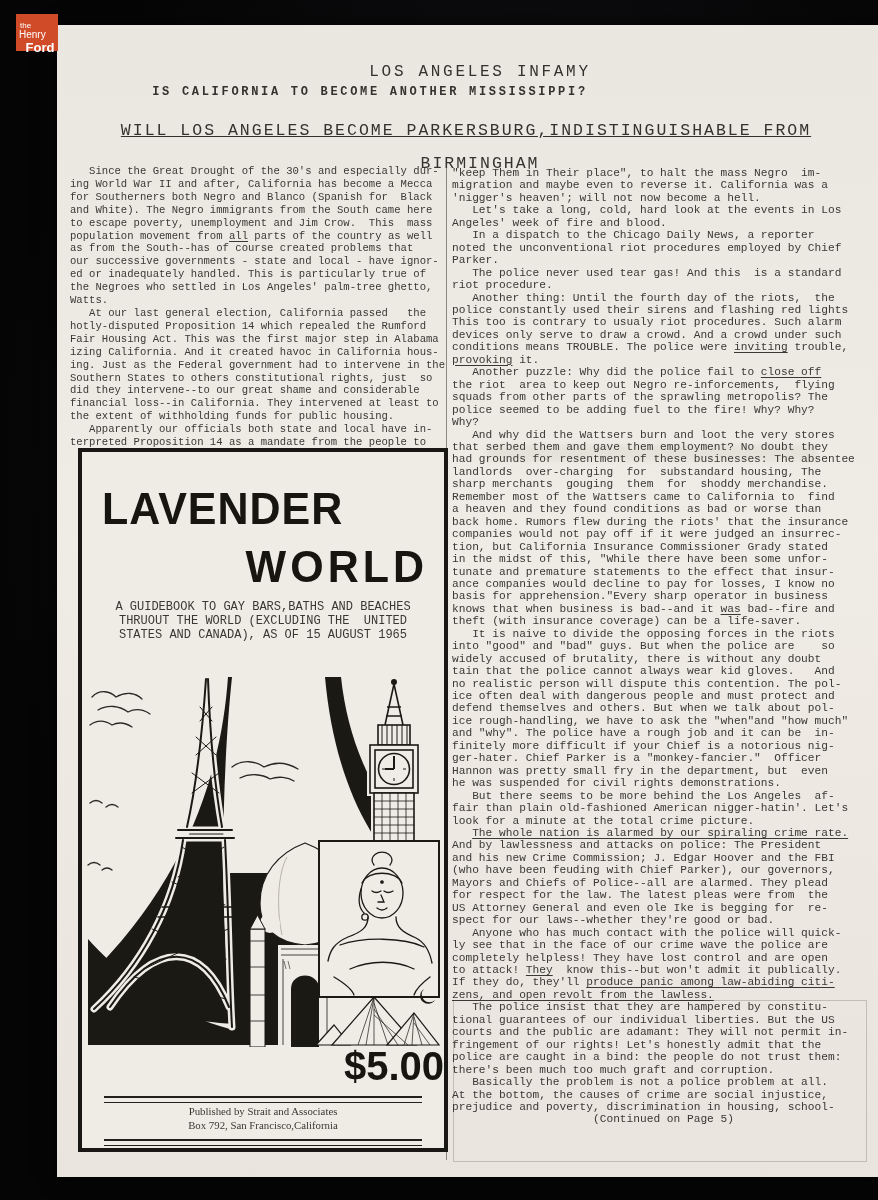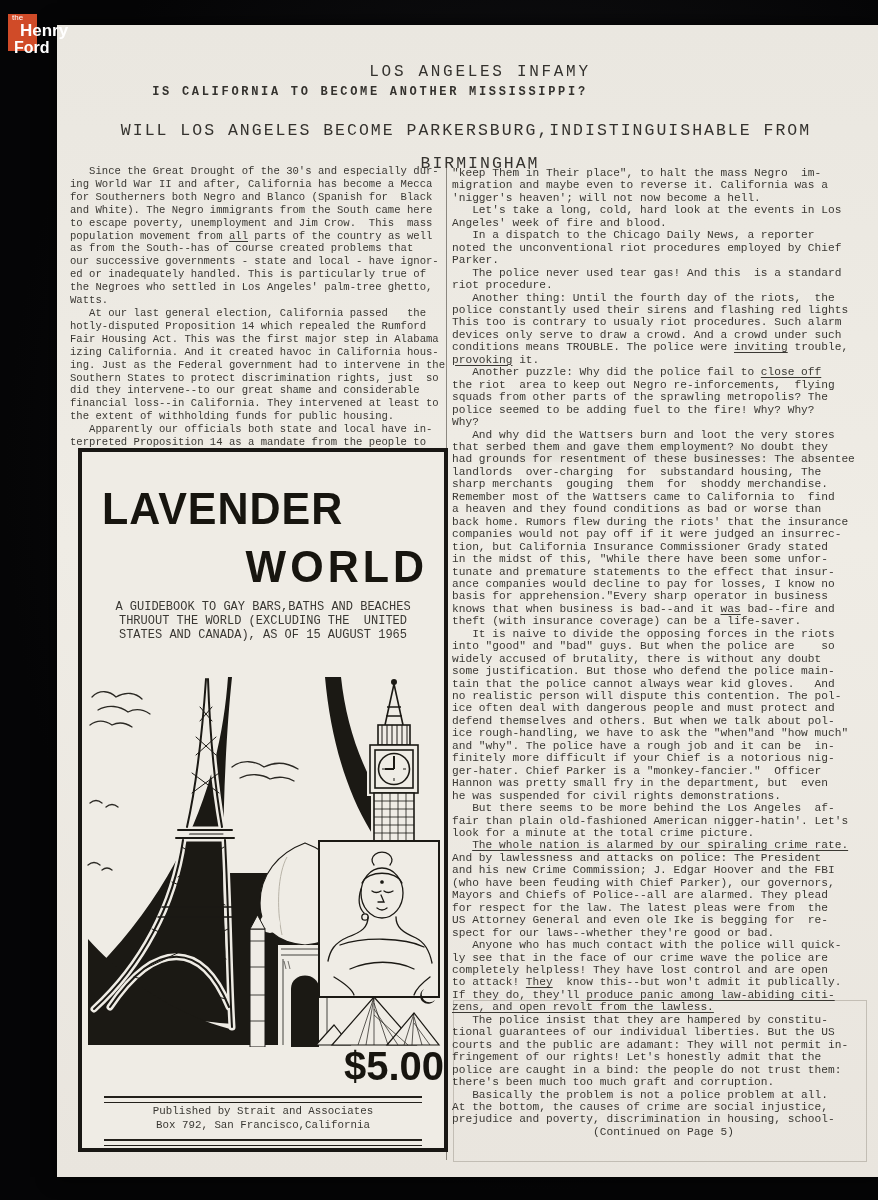--- a/index.html
+++ b/index.html
@@ -8,36 +8,36 @@
     background:radial-gradient(ellipse at 60% 40%, #17171a 0%, #050506 70%);
     font-family:"Liberation Mono", monospace;
   }
   .page{
     position:absolute;left:57px;top:25px;width:821px;height:1152px;
     background:linear-gradient(180deg,#eae7e0 0%, #efece5 45%, #e9e5de 100%);
     box-shadow:0 0 18px rgba(0,0,0,.8);
   }
   
   .hf-logo{
-    position:absolute;left:8px;top:14px;width:29px;height:37px;
-    z-index:5;padding:0 0 0 3px;box-sizing:border-box;
+    position:absolute;left:16px;top:14px;width:42px;height:37px;
+    z-index:5;padding:8px 0 0 3px;box-sizing:border-box;
     font-family:"Liberation Sans", sans-serif;color:#fff;line-height:1;
   }
   .hf-the{font-size:8px;display:block;margin-left:1px;}
-  .hf-henry{font-size:17px;font-weight:700;display:block;margin-left:9px;margin-top:0px;}
-  .hf-ford{font-size:16px;font-weight:700;display:block;margin-left:3px;margin-top:1px;}
+  .hf-henry{font-size:10px;font-weight:400;display:block;margin-top:0px;}
+  .hf-ford{font-size:13px;font-weight:700;display:block;margin-left:3px;margin-top:1px;text-align:center;}
   
   .hl{
     position:absolute;white-space:pre;color:#34322e;
     font-family:"Liberation Mono", monospace;
     transform:translateX(-50%);
   }
   .hl1{top:38px;left:423px;font-size:16px;letter-spacing:2.7px;}
   .hl2{top:60px;left:313px;font-size:12px;letter-spacing:2.7px;font-weight:bold;}
-  .hl3{top:96px;left:409px;font-size:16.5px;letter-spacing:2.0px;}
+  .hl3{top:96px;left:409px;font-size:16.5px;letter-spacing:2.0px;text-decoration:underline;}
   .hl4{top:129px;left:423px;font-size:16.5px;letter-spacing:2.0px;}
   
   .col{position:absolute;color:#3a3833;}
   .tline{white-space:pre;}
   .tline u{text-underline-offset:2px;text-decoration-thickness:1px;}
   .col-left{left:13px;top:140px;width:390px;font-size:10.6px;line-height:12.9px;}
   .col-right{left:395px;top:142px;width:420px;font-size:11.2px;line-height:12.45px;}
   .divider{position:absolute;left:389px;top:138px;width:1px;height:997px;background:rgba(60,55,48,.55);}
   .bleed-box{position:absolute;left:396px;top:975px;width:412px;height:160px;border:1px solid rgba(95,85,72,.28);}
   .bleed-smudge{position:absolute;left:430px;top:420px;width:330px;height:16px;background:rgba(120,110,95,.07);filter:blur(2px);}
@@ -51,21 +51,21 @@
   .ad-title2{position:absolute;right:16px;top:90px;font-family:"Liberation Sans",sans-serif;
     font-weight:700;font-size:43px;letter-spacing:4px;color:#17150f;transform:scaleY(1.04);}
   .ad-caption{position:absolute;left:0;top:148px;width:100%;font-size:12px;line-height:14px;color:#3a3833;}
   .ad-caption .tline{text-align:center;}
   .ad-illus{position:absolute;left:0px;top:225px;width:362px;height:370px;}
   .ad-price{position:absolute;left:0;top:592px;width:100%;text-align:right;
     font-family:"Liberation Sans",sans-serif;font-weight:700;font-size:40px;color:#17150f;}
   .rule{position:absolute;left:22px;width:318px;height:4px;border-top:2.5px solid #23201b;border-bottom:1.5px solid #23201b;}
   .rule-top{top:644px;}
   .rule-bottom{top:687px;}
-  .ad-pub{position:absolute;left:0;top:652px;width:100%;text-align:center;font-size:10.8px;line-height:14px;color:#3a3833;}
+  .ad-pub{position:absolute;left:0;top:652px;width:100%;text-align:center;font-size:10.8px;line-height:14px;color:#3a3833;font-family:Liberation Serif, serif;}
 </style>
 </head>
 <body>
 
 <div class="hf-logo" id="hf-logo" style="background: rgb(208, 75, 40);">
   <span class="hf-the">the</span>
   <span class="hf-henry">Henry</span>
   <span class="hf-ford">Ford</span>
 </div>
 
@@ -90,21 +90,21 @@
       <div class="tline"><span>as from the South--has of course created problems that</span></div>
       <div class="tline"><span>our successive governments - state and local - have ignor-</span></div>
       <div class="tline"><span>ed or inadequately handled. This is particularly true of</span></div>
       <div class="tline"><span>the Negroes who settled in Los Angeles' palm-tree ghetto,</span></div>
       <div class="tline"><span>Watts.</span></div>
       <div class="tline"><span>   At our last general election, California passed   the</span></div>
       <div class="tline"><span>hotly-disputed Proposition 14 which repealed the Rumford</span></div>
       <div class="tline"><span>Fair Housing Act. This was the first major step in Alabama</span></div>
       <div class="tline"><span>izing California. And it created havoc in California hous-</span></div>
       <div class="tline"><span>ing. Just as the Federal government had to intervene in the</span></div>
-      <div class="tline"><span>Southern States to protect discrimination rights, just  so</span></div>
+      <div class="tline"><span>Southern States to others constitutional rights, just  so</span></div>
       <div class="tline"><span>did they intervene--to our great shame and considerable</span></div>
       <div class="tline"><span>financial loss--in California. They intervened at least to</span></div>
       <div class="tline"><span>the extent of withholding funds for public housing.</span></div>
       <div class="tline"><span>   Apparently our officials both state and local have in-</span></div>
       <div class="tline"><span>terpreted Proposition 14 as a mandate from the people to</span></div>
     </div>
   <div class="col col-right">
       <div class="tline"><span>"keep Them in Their place", to halt the mass Negro  im-</span></div>
       <div class="tline"><span>migration and maybe even to reverse it. California was a</span></div>
       <div class="tline"><span>'nigger's heaven'; will not now become a hell.</span></div>
@@ -138,21 +138,20 @@
       <div class="tline"><span>tion, but California Insurance Commissioner Grady stated</span></div>
       <div class="tline"><span>in the midst of this, "While there have been some unfor-</span></div>
       <div class="tline"><span>tunate and premature statements to the effect that insur-</span></div>
       <div class="tline"><span>ance companies would decline to pay for losses, I know no</span></div>
       <div class="tline"><span>basis for apprehension."Every sharp operator in business</span></div>
       <div class="tline"><span>knows that when business is bad--and it </span><u>was</u><span> bad--fire and</span></div>
       <div class="tline"><span>theft (with insurance coverage) can be a life-saver.</span></div>
       <div class="tline"><span>   It is naive to divide the opposing forces in the riots</span></div>
       <div class="tline"><span>into "good" and "bad" guys. But when the police are    so</span></div>
       <div class="tline"><span>widely accused of brutality, there is without any doubt</span></div>
-      <div class="tline"><span>some justification. But those who defend the police main-</span></div>
       <div class="tline"><span>tain that the police cannot always wear kid gloves.   And</span></div>
       <div class="tline"><span>no realistic person will dispute this contention. The pol-</span></div>
       <div class="tline"><span>ice often deal with dangerous people and must protect and</span></div>
       <div class="tline"><span>defend themselves and others. But when we talk about pol-</span></div>
       <div class="tline"><span>ice rough-handling, we have to ask the "when"and "how much"</span></div>
       <div class="tline"><span>and "why". The police have a rough job and it can be  in-</span></div>
       <div class="tline"><span>finitely more difficult if your Chief is a notorious nig-</span></div>
       <div class="tline"><span>ger-hater. Chief Parker is a "monkey-fancier."  Officer</span></div>
       <div class="tline"><span>Hannon was pretty small fry in the department, but  even</span></div>
       <div class="tline"><span>he was suspended for civil rights demonstrations.</span></div>

